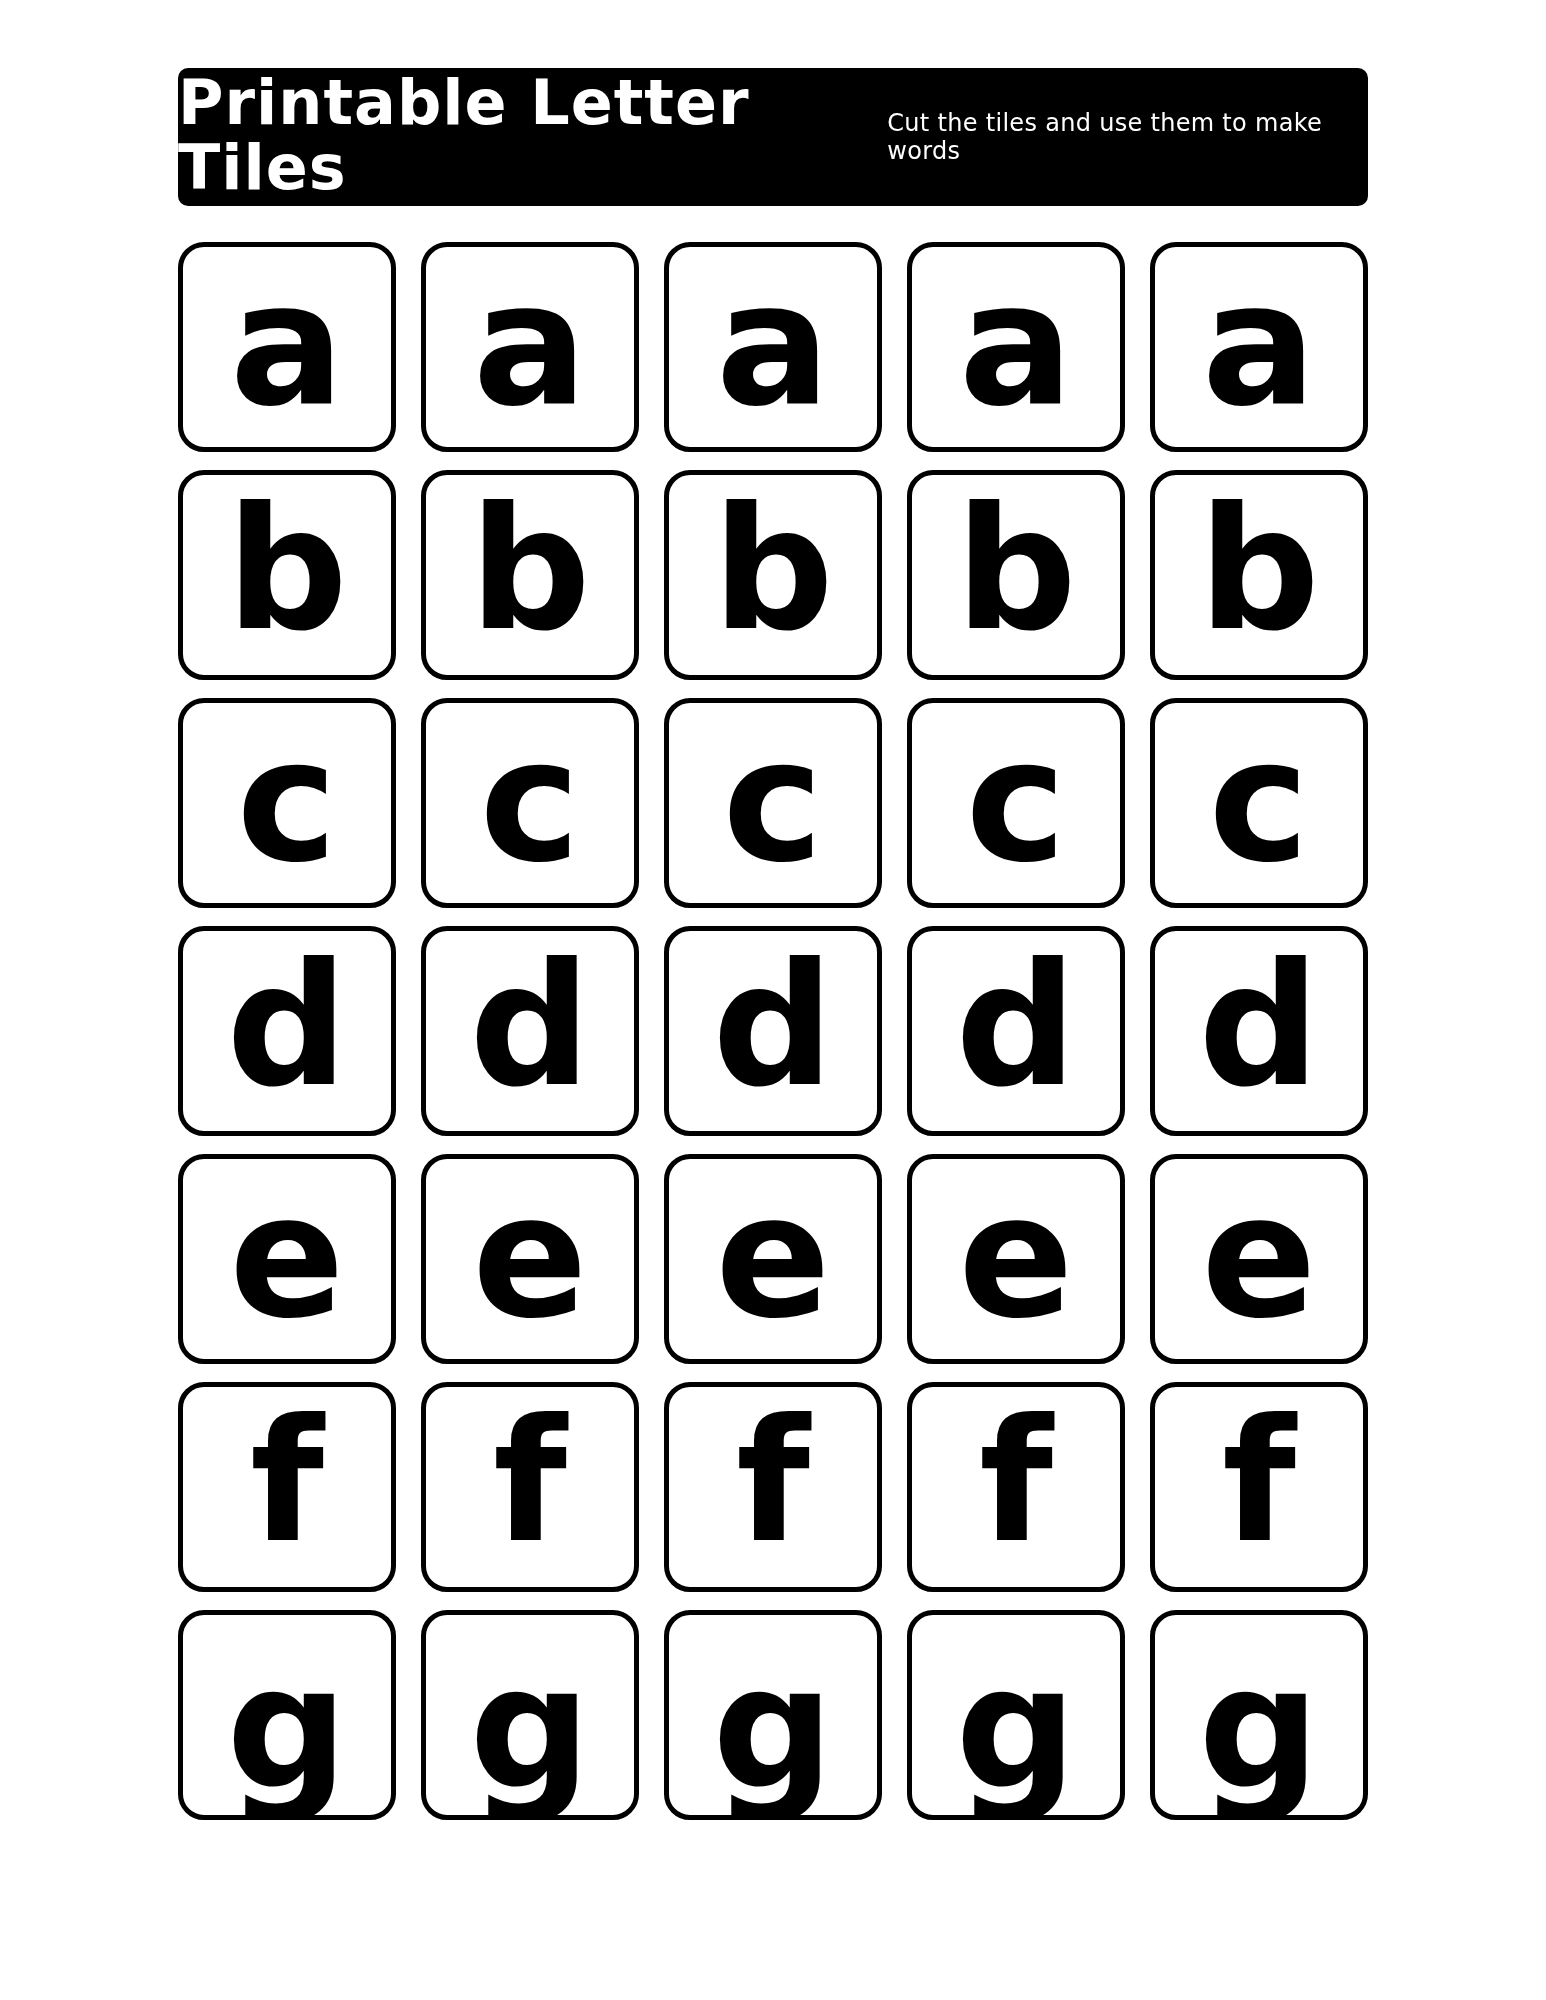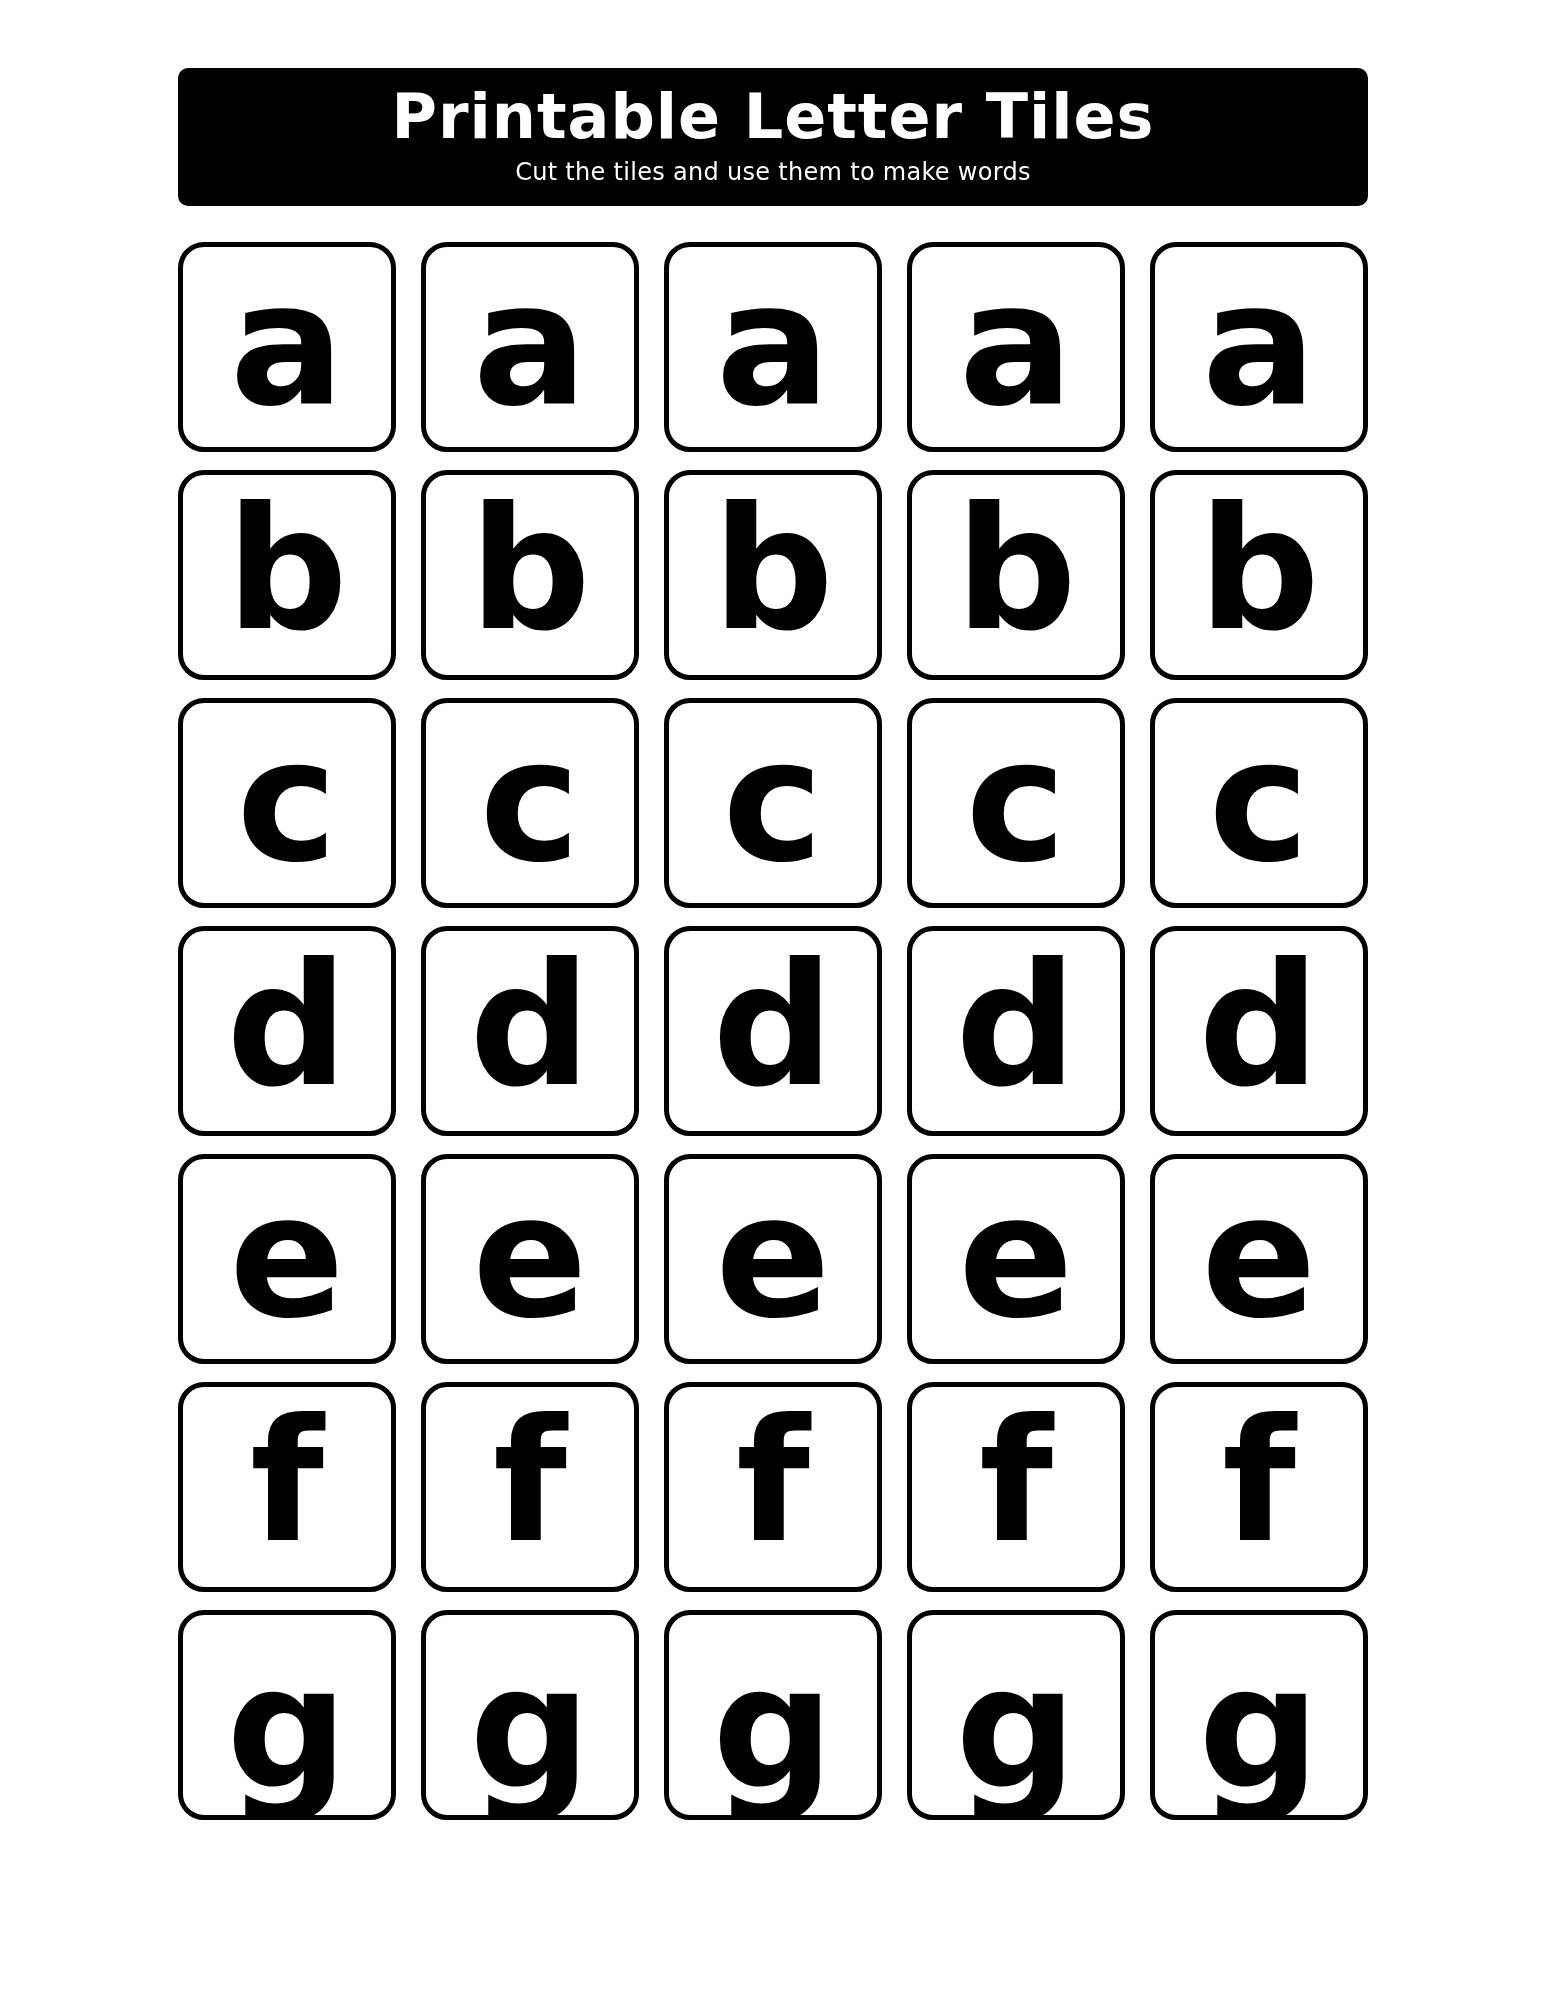--- a/index.html
+++ b/index.html
@@ -22,21 +22,20 @@
   }
   .header-banner {
     position: absolute;
     left: 178px;
     top: 68px;
     width: 1190px;
     height: 138px;
     background: #000000;
     border-radius: 10px;
     display: flex;
-    flex-direction: column;
     align-items: center;
     justify-content: center;
     box-sizing: border-box;
   }
   .header-title {
     color: #ffffff;
     font-size: 62px;
     font-weight: 700;
     letter-spacing: 1px;
     line-height: 1.05;

